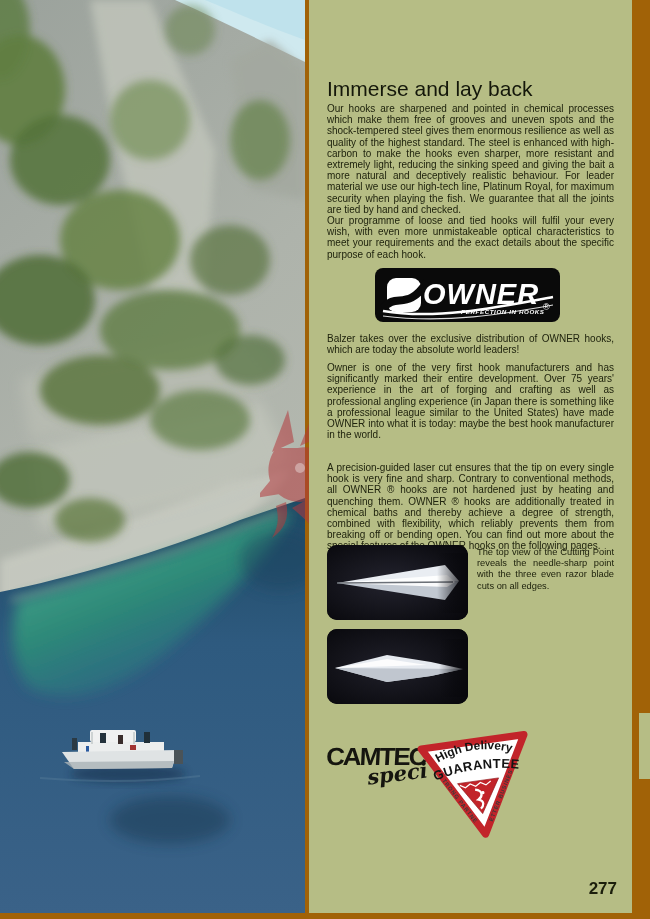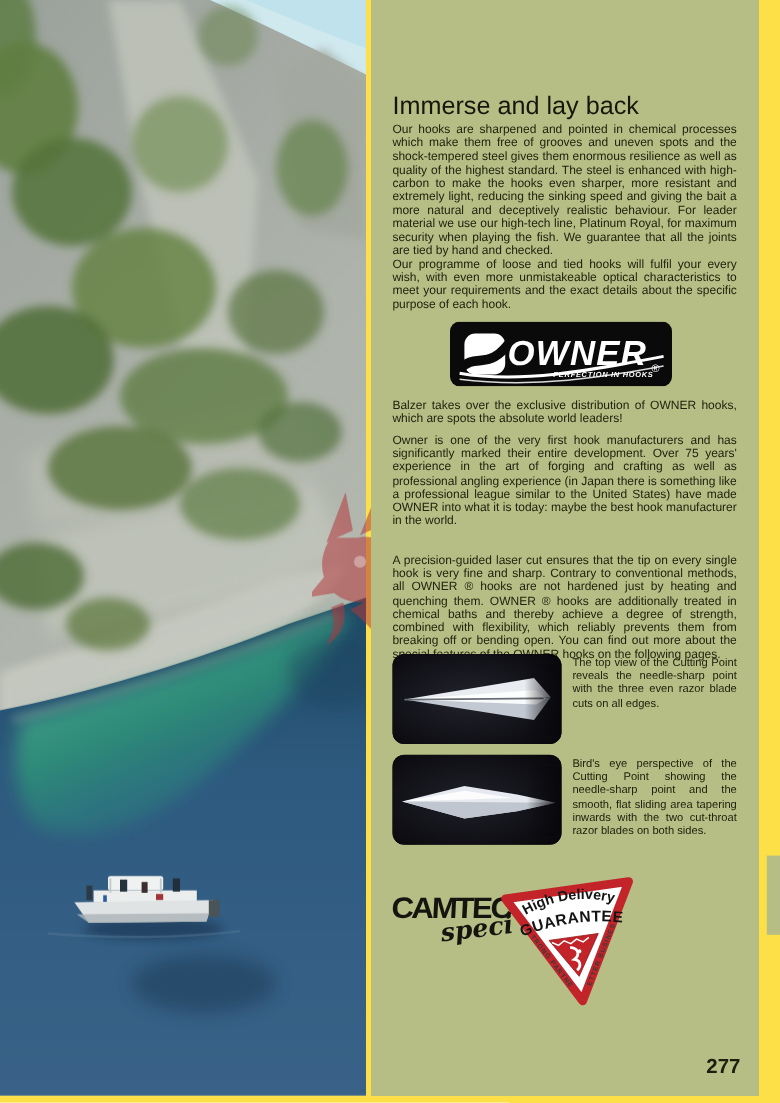--- a/index.html
+++ b/index.html
@@ -1,16 +1,16 @@
 <!DOCTYPE html>
 <html><head>
 <meta charset="utf-8">
 <style>
   html,body{margin:0;padding:0;background:#ffffff;}
-  .page{position:relative;width:650px;height:919px;background:#fde047;overflow:hidden;
+  .page{position:relative;width:650px;height:919px;background:#a16207;overflow:hidden;
         font-family:"Liberation Sans",sans-serif;}
   
   .photo{position:absolute;left:0;top:0;width:305px;height:913px;overflow:hidden;}
   .photo svg{display:block;}
   
   .watermark{position:absolute;left:260px;top:406px;width:92px;height:148px;pointer-events:none;}
   
   .panel{position:absolute;left:309px;top:0;width:323px;height:913px;background:#b6bd85;}
   .panel .abs{position:absolute;}
   .title{left:18px;top:62px;width:290px;font-size:21px;line-height:26px;color:#14170a;
@@ -156,21 +156,21 @@
         <text x="48" y="36" font-family="Liberation Sans, sans-serif" font-size="29" font-weight="700" font-style="italic" letter-spacing="1" fill="#ffffff">OWNER</text>
         <text x="168" y="42" font-size="9" fill="#ffffff">®</text>
         <g>
           <path d="M8,43 C60,52 120,40 178,29" stroke="#ffffff" stroke-width="2.5" fill="none"></path>
           <path d="M8,48 C70,56 130,46 178,37" stroke="#ffffff" stroke-width="1.2" fill="none" opacity="0.85"></path>
         </g>
         <text x="86" y="46" font-family="Liberation Sans, sans-serif" font-size="6.2" font-weight="700" font-style="italic" letter-spacing="0.6" fill="#ffffff">PERFECTION IN HOOKS</text>
       </svg>
     </div>
 
-    <p class="abs body-text" style="top:333px">Balzer takes over the exclusive distribution of OWNER hooks, which are spots the absolute world leaders!</p>
+    <p class="abs body-text" style="top:333px">Balzer takes over the exclusive distribution of OWNER hooks, which are today the absolute world leaders!</p>
     <p class="abs body-text" style="top:362px">Owner is one of the very first hook manufacturers and has significantly marked their entire development. Over 75 years' experience in the art of forging and crafting as well as professional angling experience (in Japan there is something like a professional league similar to the United States) have made OWNER into what it is today: maybe the best hook manufacturer in the world.</p>
     <p class="abs body-text" style="top:462px">A precision-guided laser cut ensures that the tip on every single hook is very fine and sharp. Contrary to conventional methods, all OWNER ® hooks are not hardened just by heating and quenching them. OWNER ® hooks are additionally treated in chemical baths and thereby achieve a degree of strength, combined with flexibility, which reliably prevents them from breaking off or bending open. You can find out more about the special features of the OWNER hooks on the following pages.</p>
 
     <div class="abs fig-img" style="top:545px">
       <svg viewBox="0 0 141 75" width="141" height="75">
         <defs>
           <linearGradient id="fade1" x1="0" y1="0" x2="1" y2="0">
             <stop offset="0" stop-color="#08080c" stop-opacity="0"></stop>
             <stop offset="1" stop-color="#08080c" stop-opacity="0.95"></stop>
           </linearGradient>
@@ -201,21 +201,20 @@
               <stop offset="1" stop-color="#08080c"></stop>
           </radialGradient>
         </defs>
         <rect width="141" height="75" fill="url(#vig2)"></rect>
         <path d="M8,39 L60,26 L104,33 L136,40 L104,47 L60,53 Z" fill="#e6eaf0"></path>
         <path d="M8,39 L136,40 L104,47 L60,53 Z" fill="#b9c0c9" opacity="0.85"></path>
         <path d="M8,39 L60,30 L100,36 L8,39 Z" fill="#ffffff" opacity="0.85"></path>
         <rect x="112" y="10" width="29" height="58" fill="url(#fade2)"></rect>
       </svg>
     </div>
-    <p class="abs fig-cap" style="top:631px">Bird's eye perspective of the Cutting Point showing the needle-sharp point and the smooth, flat sliding area tapering inwards with the two cut-throat razor blades on both sides.</p>
 
     <div class="abs camtec">
       <span class="camtec-word">CAMTEC</span>
       <span class="camtec-script">speci</span>
     </div>
 
     <svg class="abs badge" viewBox="0 0 112 112">
       <defs>
         <path id="arcHD" d="M14,32 Q56,12 98,32"></path>
         <path id="arcG" d="M12,47 Q56,35 100,47"></path>

